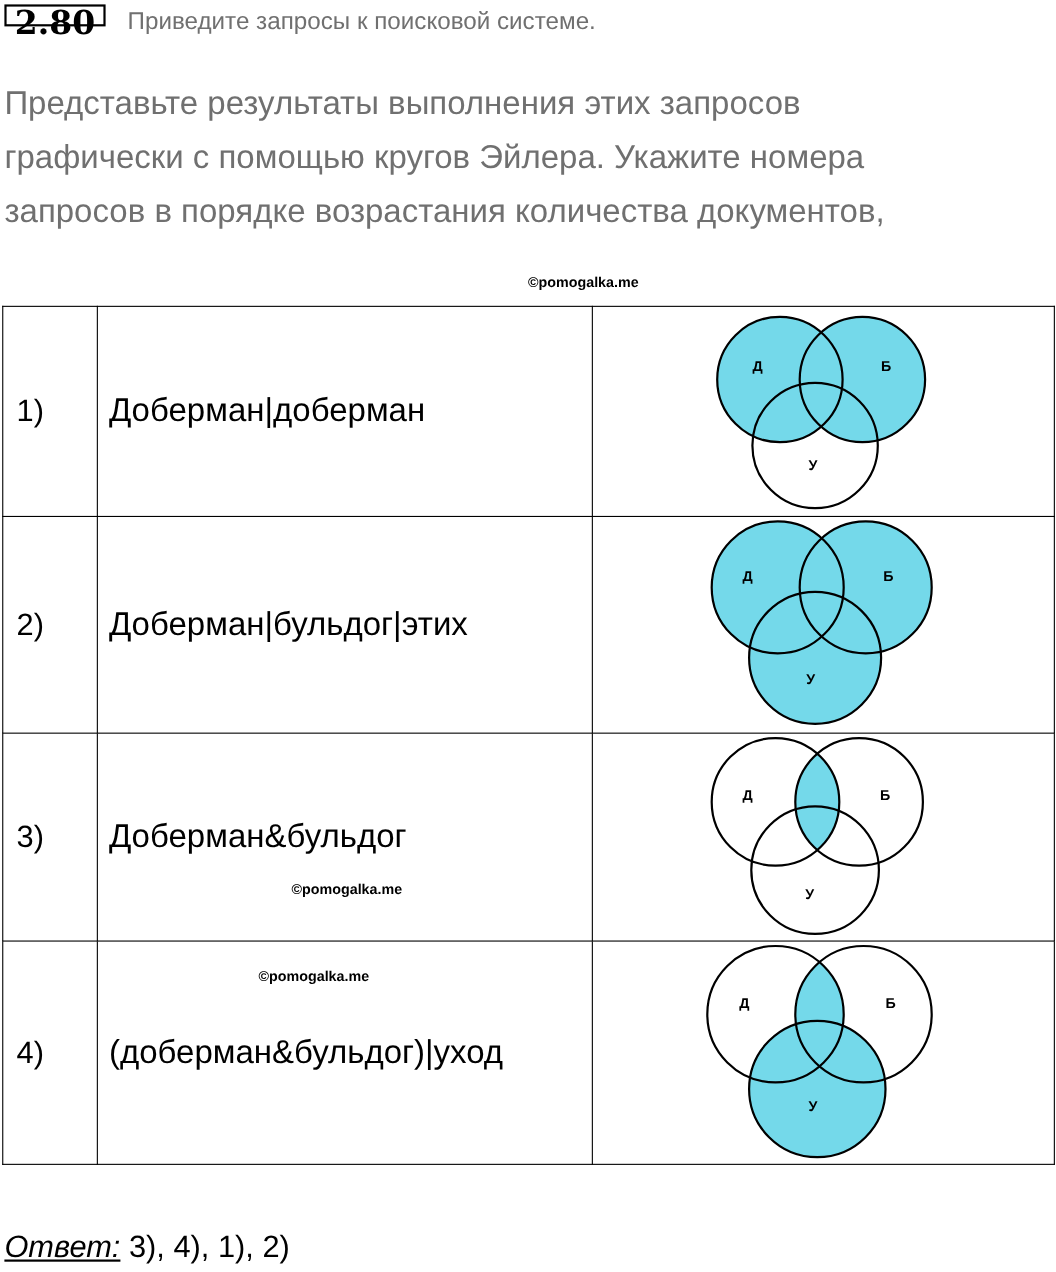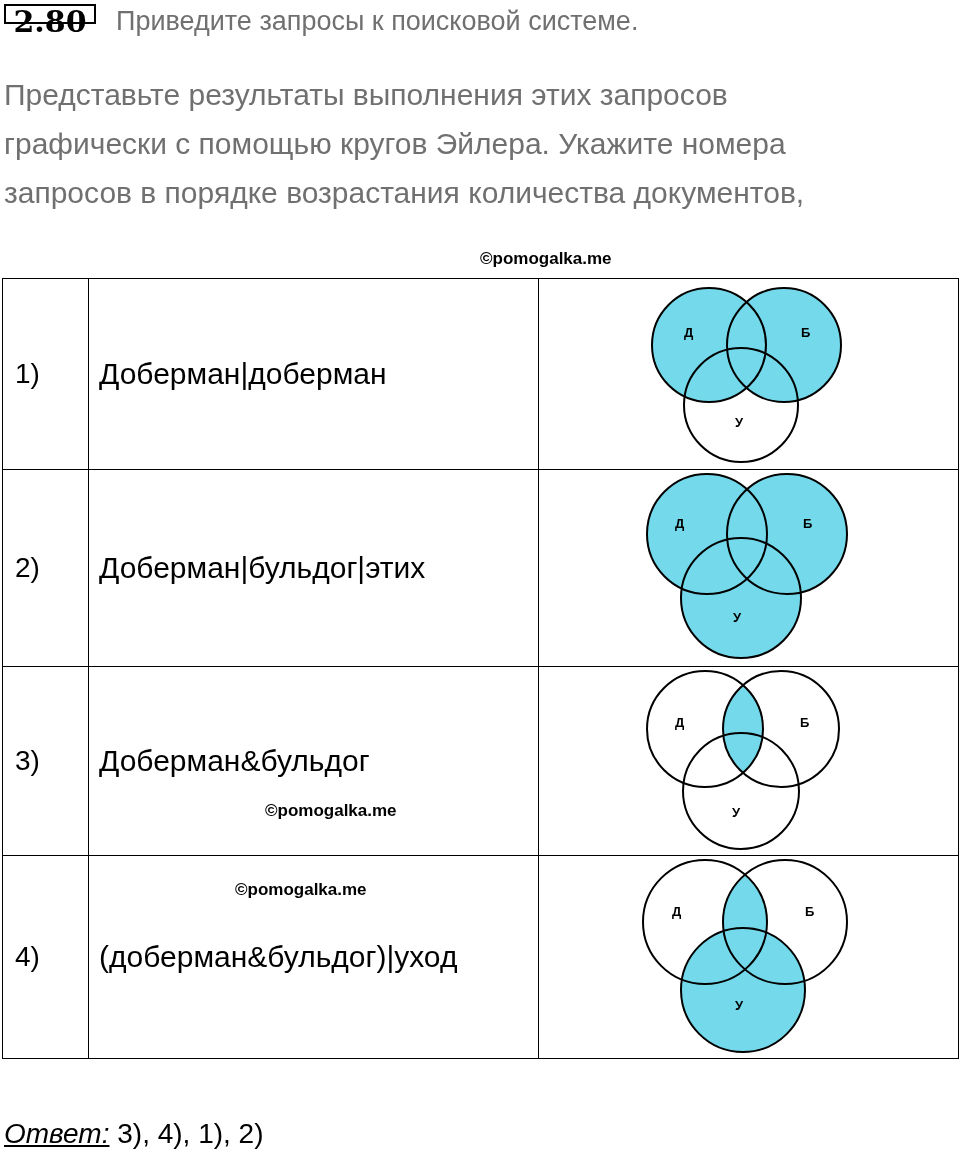--- a/index.html
+++ b/index.html
@@ -1,21 +1,21 @@
 <!DOCTYPE html>
 <html><head>
 <meta charset="utf-8">
 <style>
   html, body { margin:0; padding:0; background:#fff; }
   body { width:960px; height:1156px; position:relative; overflow:hidden; font-family:"DejaVu Sans", sans-serif; }
   .num-box { position:absolute; left:4px; top:4px; width:92px; height:20px; border:2.5px solid #000; box-sizing:border-box;
     font-family:"DejaVu Serif", serif; font-weight:bold; font-size:30px; line-height:32px; text-align:center; color:#000; }
-  .title { position:absolute; left:116px; top:6px; font-size:27px; color:#707070; font-family:"Liberation Sans", sans-serif; }
+  .title { position:absolute; left:116px; top:6px; font-size:22px; color:#707070; font-family:"Liberation Sans", sans-serif; }
   .para { position:absolute; left:4px; top:70px; width:955px; font-size:30px; line-height:49px; color:#707070; font-family:"Liberation Sans", sans-serif; }
-  .wm { position:absolute; font-family:"Liberation Sans", sans-serif; font-weight:bold; font-size:17px; color:#000; }
+  .wm { position:absolute; font-family:"Liberation Sans", sans-serif; font-weight:bold; font-size:13px; color:#000; }
   table.q { position:absolute; left:2px; top:278px; border-collapse:collapse; }
   table.q td { border:1.5px solid #000; padding:0; vertical-align:middle; }
   .c1 { width:86px; font-size:28px; padding-left:12px !important; box-sizing:border-box; font-family:"Liberation Sans", sans-serif; }
   .c2 { width:450px; font-size:30px; padding-left:10px !important; box-sizing:border-box; font-family:"Liberation Sans", sans-serif; }
   .c3 { width:419px; position:relative; }
   .answer { position:absolute; left:4px; top:1118px; font-size:28px; font-family:"Liberation Sans", sans-serif; color:#000;text-align:center; }
   .answer .lbl { font-style:italic; text-decoration:underline; }
 </style>
 </head>
 <body>

